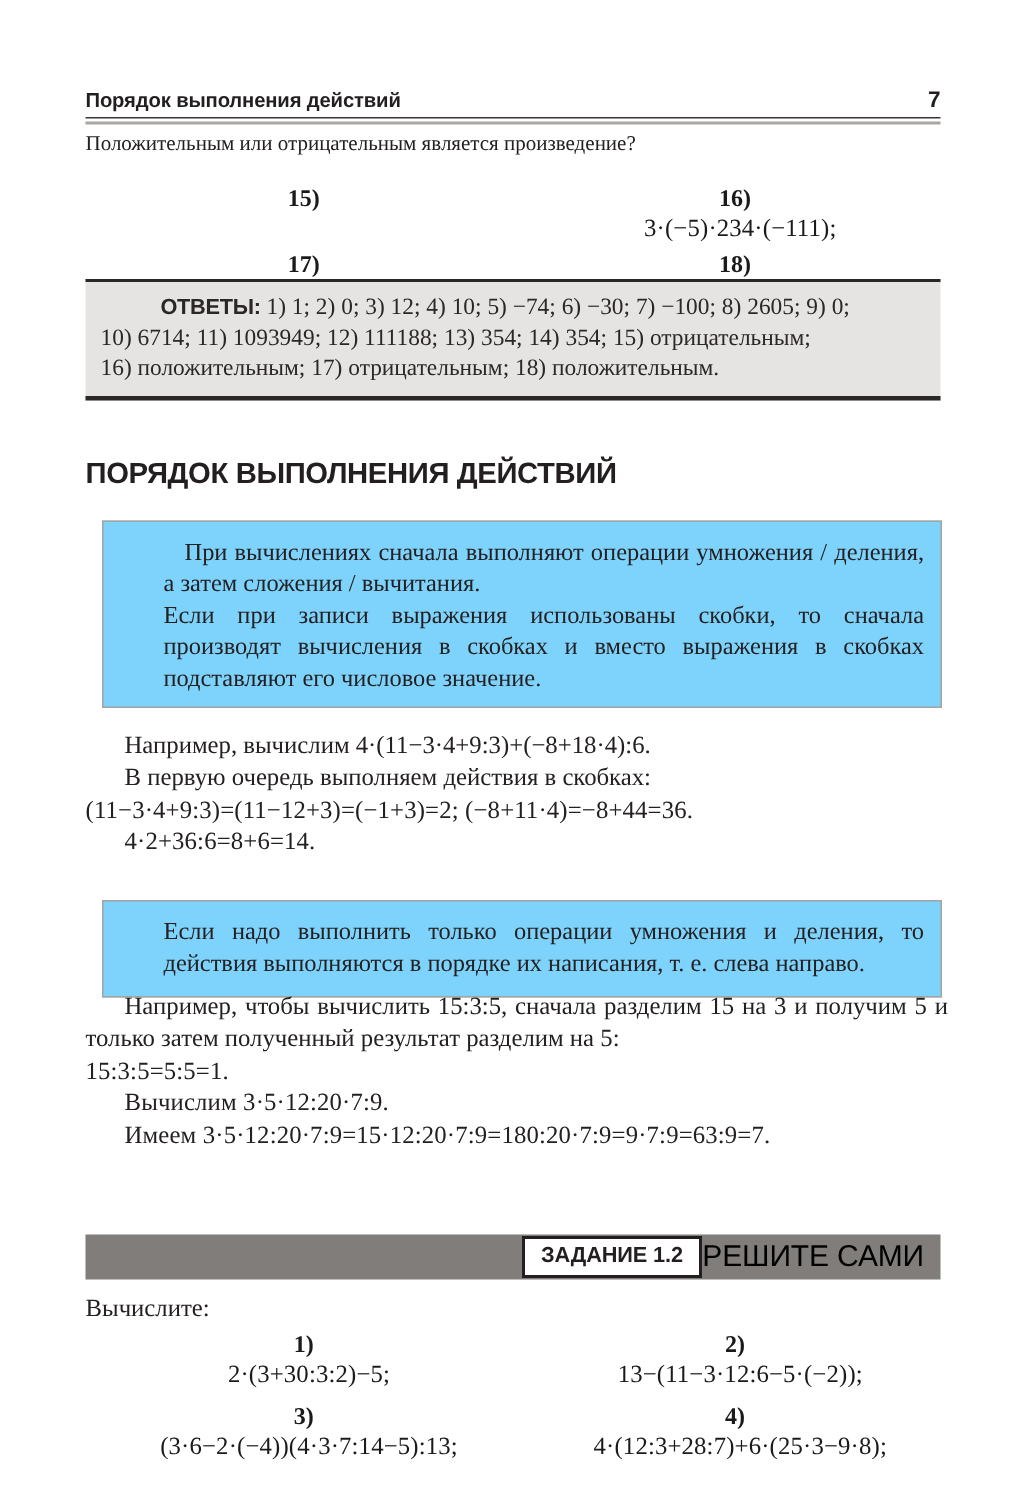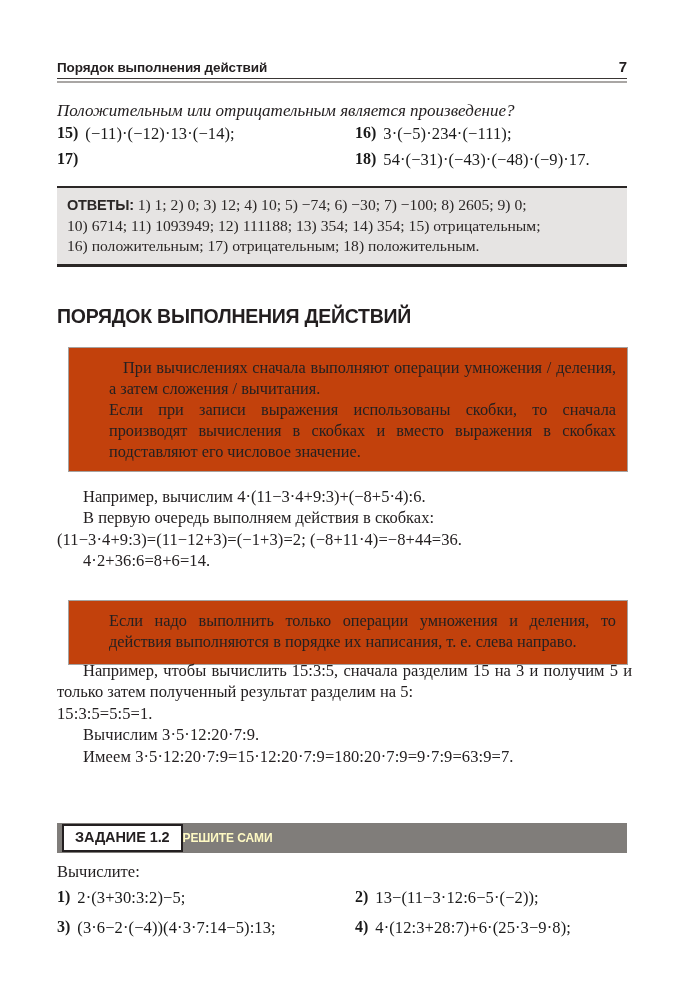--- a/index.html
+++ b/index.html
@@ -67,38 +67,38 @@
   .body-text {
     font-family: "Liberation Serif", "DejaVu Serif", serif;
     font-size: 16.5px;
     line-height: 1.30;
     color: #242021;
   }
 
   .q-prompt {
     position: absolute;
     left: 57px;
-    top: 100px;
+    top: 88px;
     width: 575px;
-    font-size: 17px;
-    font-style: italic;
+    font-size: 14px;
   }
 
   
   .ex-grid {
     position: absolute;
     display: grid;
     grid-template-columns: 298px 1fr;
     row-gap: 6px;
   }
   .ex-item {
     display: flex;
-    align-items: flex-start;
+    align-items: center;
     font-size: 16.5px;
     white-space: nowrap;
+    flex-direction: column;
   }
   .ex-num {
     font-weight: 700;
     margin-right: 7px;
     font-size: 16px;
   }
   .ex-body { letter-spacing: 0.1px; }
 
   #exercises-top { left: 57px; top: 124px; width: 575px; }
 
@@ -115,40 +115,41 @@
     padding: 7px 9px 7px 10px;
     font-size: 15.6px;
     line-height: 1.33;
     color: #2b2726;
   }
   .ans-label {
     font-family: "Liberation Sans", "DejaVu Sans", sans-serif;
     font-weight: 700;
     font-size: 14.5px;
     letter-spacing: -0.2px;
+    margin-left: 40px;
   }
 
   
   .section-heading {
     position: absolute;
     left: 57px;
     top: 305px;
     font-family: "Liberation Sans", "DejaVu Sans", sans-serif;
     font-weight: 700;
     font-size: 19.5px;
     letter-spacing: -0.25px;
     color: #231f20;
   }
 
   
   .rule-box {
     position: absolute;
     box-sizing: border-box;
     border: 1.5px solid #a5a2a0;
-    background: #c2410c;
+    background: #7dd3fc;
   }
   .rule-box p {
     margin: 0;
     font-size: 16.3px;
     line-height: 1.295;
     text-align: justify;
     color: #242021;
   }
   #rule-box-1 {
     left: 68px; top: 347px; width: 560px;
@@ -177,42 +178,42 @@
   
   .task-banner {
     position: absolute;
     left: 57px;
     top: 823px;
     width: 570px;
     height: 30px;
     background: #807d7a;
     display: flex;
     align-items: center;
-    justify-content: flex-start;
+    justify-content: flex-end;
   }
   .task-chip {
     box-sizing: border-box;
     margin-left: 5px;
     background: #ffffff;
     border: 2.5px solid #231f20;
     padding: 2px 11px 3px 11px;
     font-family: "Liberation Sans", "DejaVu Sans", sans-serif;
     font-weight: 700;
     font-size: 14.5px;
     letter-spacing: -0.1px;
     color: #231f20;
     line-height: 1.25;
   }
   .task-right {
     margin-right: 11px;
     font-family: "Liberation Sans", "DejaVu Sans", sans-serif;
-    font-weight: 700;
-    font-size: 12px;
+    font-weight: 400;
+    font-size: 20px;
     letter-spacing: -0.1px;
-    color: #fef9c3;
+    color: #000000;
   }
 
   .calc-label {
     position: absolute;
     left: 57px;
     top: 862px;
     font-size: 16.5px;
     color: #242021;
   }
   #exercises-bottom { left: 57px; top: 888px; width: 575px; row-gap: 10px; }
@@ -227,21 +228,20 @@
     <span class="header-page">7</span>
   </div>
   <div class="header-rule-thin"></div>
   <div class="header-rule-thick"></div>
 
   <div class="q-prompt body-text">Положительным или отрицательным является произведение?</div>
 
   <div class="ex-grid" id="exercises-top">
     <div class="ex-item">
       <span class="ex-num">15)</span>
-      <span class="ex-body">(−11)·(−12)·13·(−14);</span>
     </div>
     <div class="ex-item">
       <span class="ex-num">16)</span>
       <span class="ex-body">3·(−5)·234·(−111);</span>
     </div>
     <div class="ex-item">
       <span class="ex-num">17)</span>
     </div>
     <div class="ex-item">
       <span class="ex-num">18)</span>
@@ -256,21 +256,21 @@
   </div>
 
   <div class="section-heading">ПОРЯДОК ВЫПОЛНЕНИЯ ДЕЙСТВИЙ</div>
 
   <div class="rule-box" id="rule-box-1">
     <p class="first-line">При вычислениях сначала выполняют операции умноже­ния / деления, а затем сложения / вычитания.</p>
     <p>Если при записи выражения использованы скобки, то сначала производят вычисления в скобках и вместо выражения в скоб­ках подставляют его числовое значение.</p>
   </div>
 
   <div class="example-block" id="example-1">
-    <div class="ex-line indent">Например, вычислим  4·(11−3·4+9:3)+(−8+5·4):6.</div>
+    <div class="ex-line indent">Например, вычислим  4·(11−3·4+9:3)+(−8+18·4):6.</div>
     <div class="ex-line indent">В первую очередь выполняем действия в скобках:</div>
     <div class="ex-line math">(11−3·4+9:3)=(11−12+3)=(−1+3)=2;  (−8+11·4)=−8+44=36.</div>
     <div class="ex-line indent math">4·2+36:6=8+6=14.</div>
   </div>
 
   <div class="rule-box" id="rule-box-2">
     <p>Если надо выполнить только операции умножения и деления, то действия выполняются в порядке их написания, т. е. слева направо.</p>
   </div>
 
   <div class="example-block" id="example-2">

